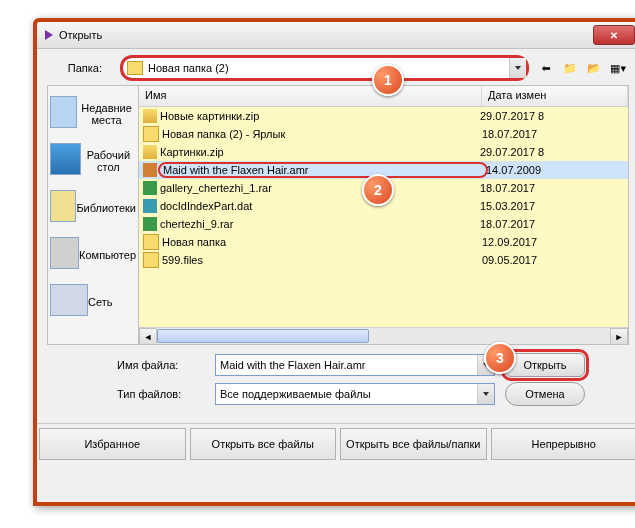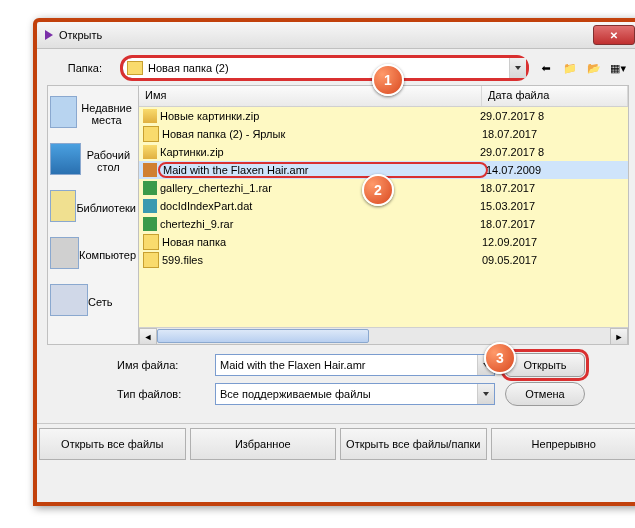--- a/index.html
+++ b/index.html
@@ -110,21 +110,21 @@
           </div>
         <div class="place">
             <div class="picon" style="background:#d0d8e8"></div>
             <div class="plabel">Сеть</div>
           </div>
       </div>
 
       <div class="filelist">
         <div class="flhead">
           <div class="col col1">Имя</div>
-          <div class="col col2">Дата файла</div>
+          <div class="col col2">Дата измен</div>
         </div>
         <div class="flbody" id="flbody">
             <div class="row">
               <div class="ricon i-zip"></div>
               <div class="rname">Новые картинки.zip</div>
               <div class="rdate">29.07.2017 8</div>
             </div>
             <div class="row">
               <div class="ricon i-fold"></div>
               <div class="rname">Новая папка (2) - Ярлык</div>
@@ -190,22 +190,22 @@
         <div class="bcombo">
           <span>Все поддерживаемые файлы</span>
           <div class="dd"></div>
         </div>
         <div class="btn">Отмена</div>
       </div>
     </div>
   </div>
 
   <div class="btnrow">
+    <div class="bigbtn">Избранное</div>
     <div class="bigbtn">Открыть все файлы</div>
-    <div class="bigbtn">Избранное</div>
     <div class="bigbtn">Открыть все файлы/папки</div>
     <div class="bigbtn">Непрерывно</div>
   </div>
 </div>
 
 <div class="badge" style="left:372px;top:64px">1</div>
 <div class="badge" style="left:362px;top:174px">2</div>
 <div class="badge" style="left:484px;top:342px">3</div>
 
 </body></html>

